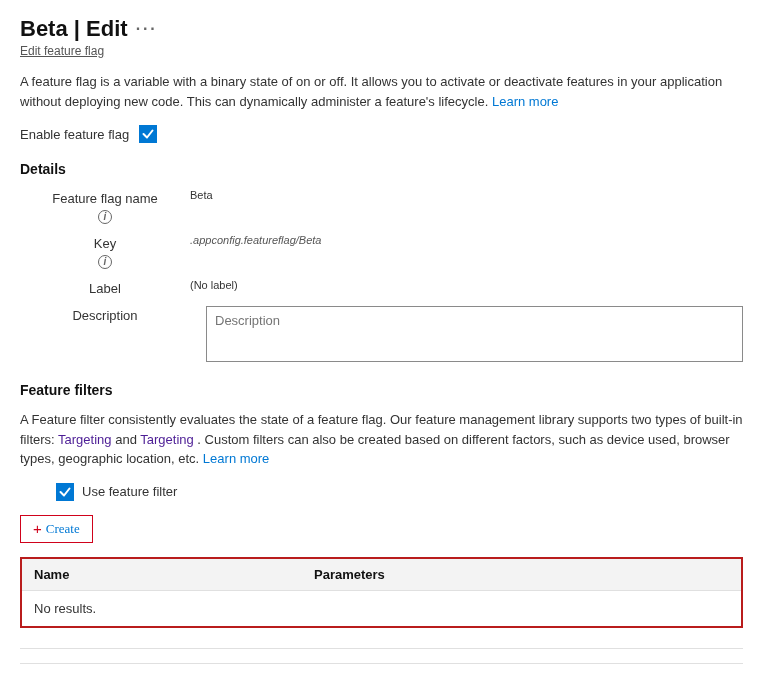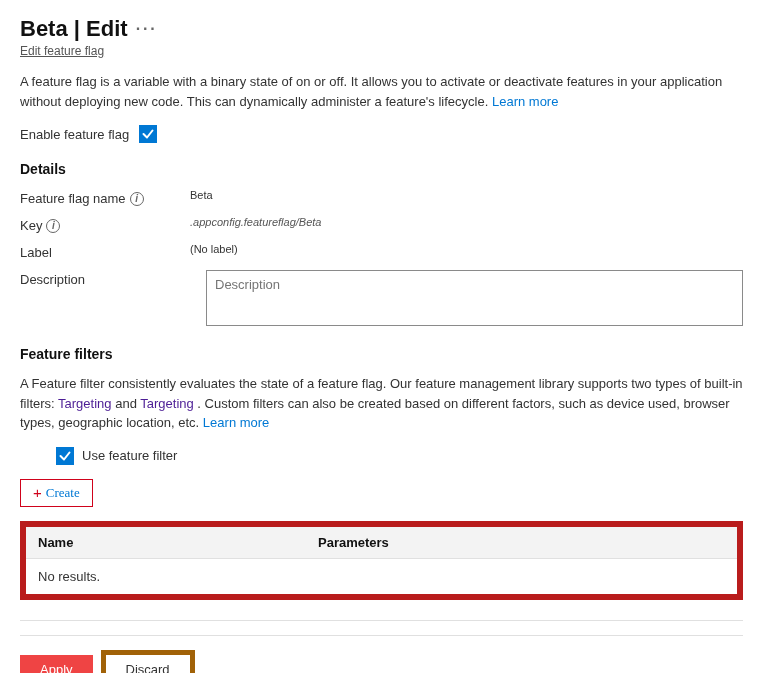--- a/index.html
+++ b/index.html
@@ -86,20 +86,21 @@
     }
     .field-label {
       width: 170px;
       min-width: 170px;
       font-size: 13px;
       color: #333;
       padding-top: 2px;
       display: flex;
       align-items: center;
       gap: 4px;
+      flex-direction: column;
     }
     .info-icon {
       display: inline-flex;
       align-items: center;
       justify-content: center;
       width: 14px;
       height: 14px;
       border-radius: 50%;
       border: 1px solid #666;
       font-size: 10px;
@@ -171,21 +172,21 @@
       color: #d0021b;
       font-size: 15px;
       font-weight: 400;
       line-height: 1;
     }
     .create-btn-label {
       color: #0078d4;
       font-family: Liberation Serif, serif;
     }
     .table-container {
-      border: 6px solid #b91c1c;
+      border: 2px solid #b91c1c;
       margin-bottom: 20px;
     }
     .table-header {
       display: flex;
       background: #f3f3f3;
       border-bottom: 1px solid #e0e0e0;
     }
     .table-header-cell {
       padding: 8px 12px;
       font-size: 13px;

